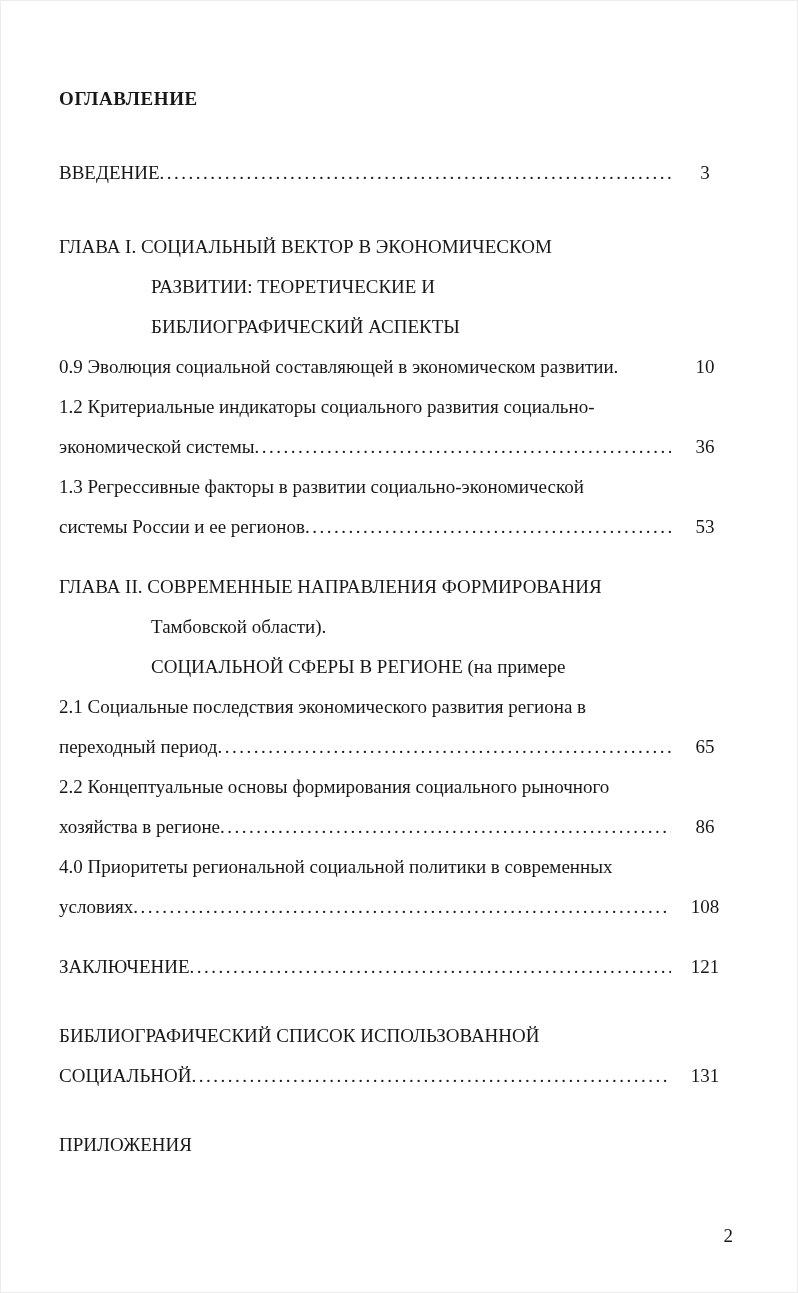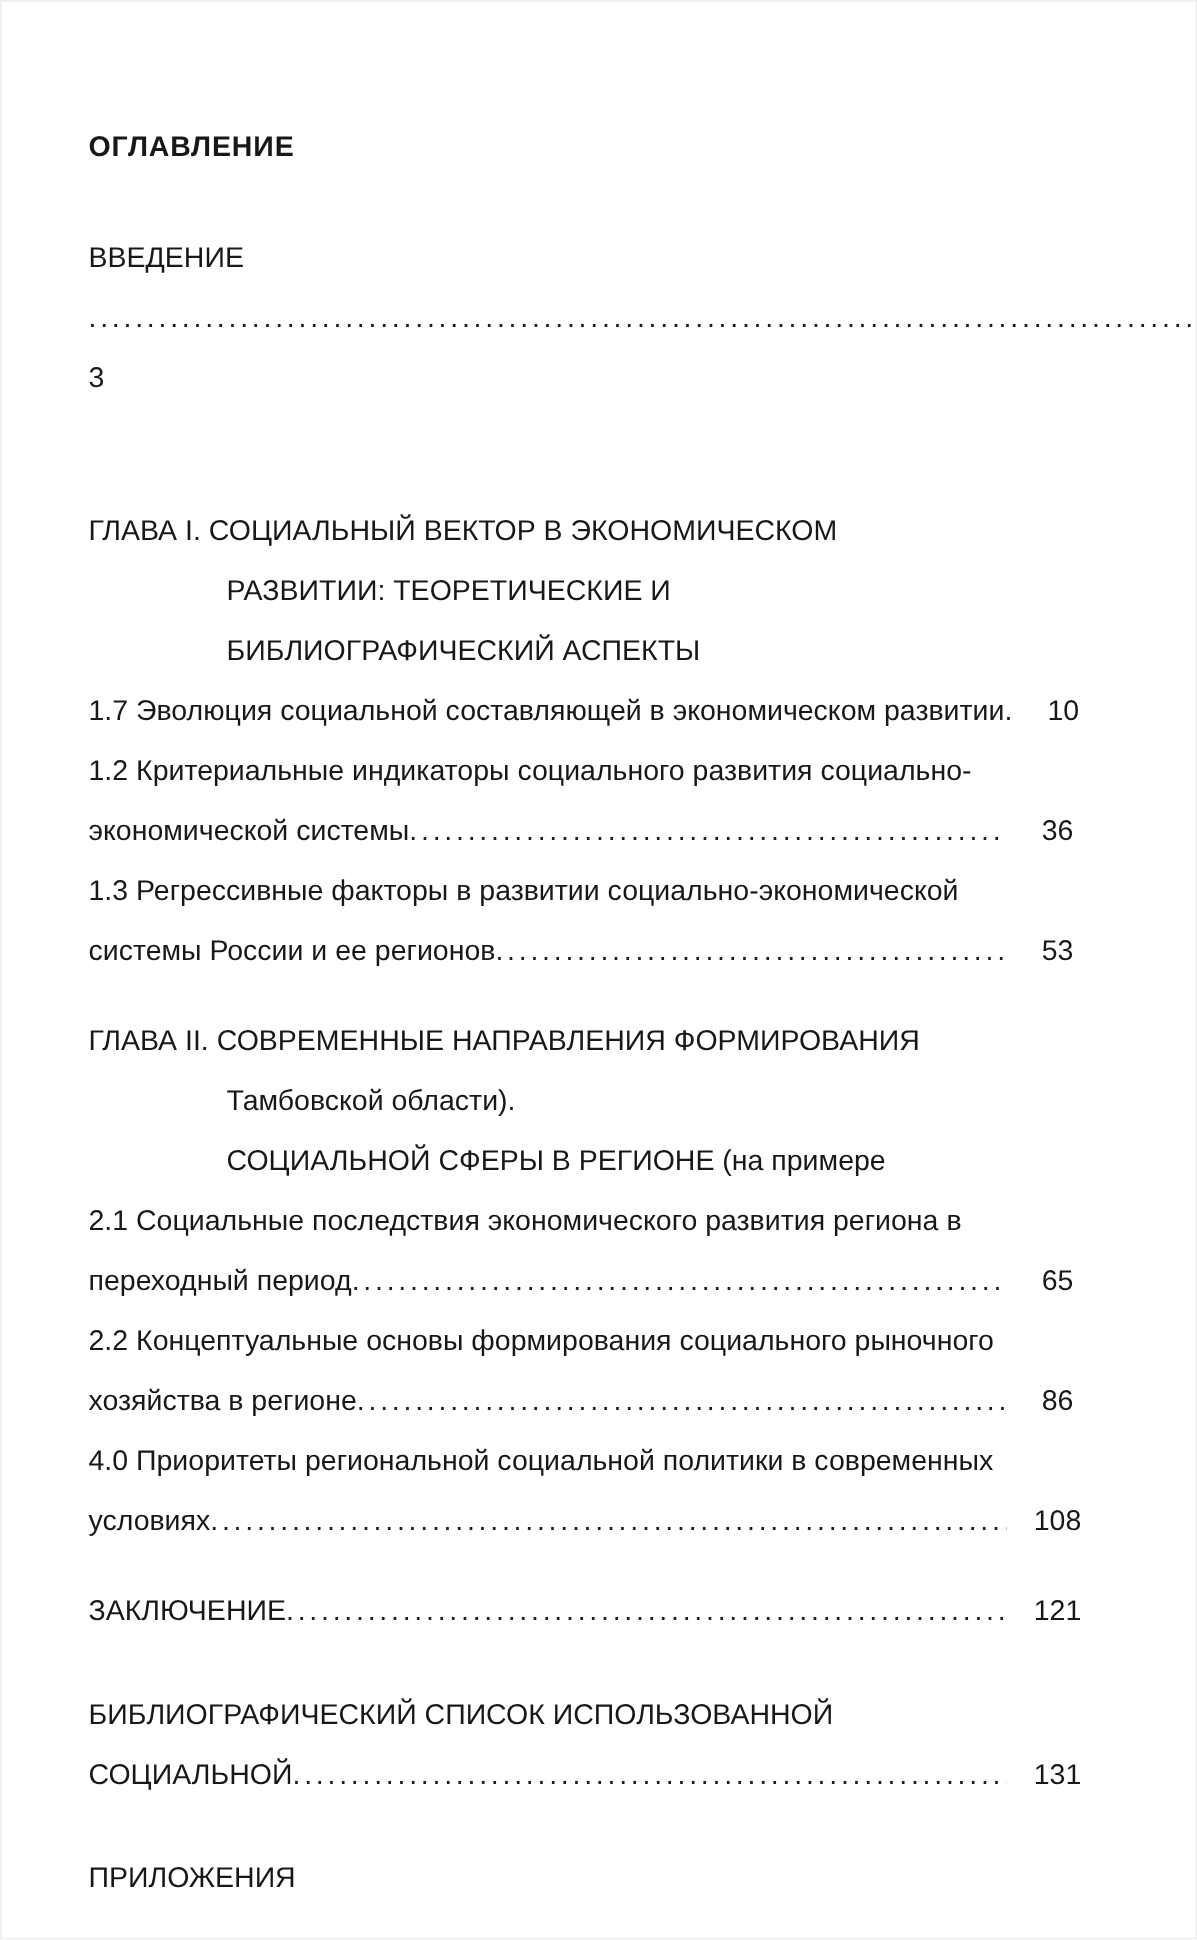--- a/index.html
+++ b/index.html
@@ -8,21 +8,21 @@
     background: #ffffff;
   }
   .page {
     position: relative;
     width: 798px;
     height: 1293px;
     box-sizing: border-box;
     background: #ffffff;
     border: 1px solid #ececec;
     padding: 78px 58px 0 58px;
-    font-family: Liberation Sans, sans-serif;
+    font-family: Liberation Serif, serif;
     color: #181818;
     overflow: hidden;
   }
   .row {
     display: flex;
     align-items: baseline;
     line-height: 40px;
     font-size: 19px;
     white-space: nowrap;
   }
@@ -41,21 +41,21 @@
   .row .pg {
     flex: 0 0 68px;
     text-align: center;
   }
   .row.title {
     font-weight: 700;
     letter-spacing: 0.6px;
     line-height: 40px;
   }
   .row.indent { padding-left: 92px; }
-  .gap-a { margin-top: 34px; flex-direction: column; }
+  .gap-a { margin-top: 34px; }
   .gap-b { margin-top: 20px; }
   .gap-c { margin-top: 29px; text-align: center; }
   .footer {
     margin-top: 56px;
     line-height: 30px;
     font-size: 19px;
     text-align: right;
     padding-right: 6px;
   }
 </style>
@@ -78,21 +78,21 @@
     <span class="txt">ГЛАВА I. СОЦИАЛЬНЫЙ ВЕКТОР В ЭКОНОМИЧЕСКОМ</span>
   </div>
   <div class="row indent">
     <span class="txt">РАЗВИТИИ: ТЕОРЕТИЧЕСКИЕ И</span>
   </div>
   <div class="row indent">
     <span class="txt">БИБЛИОГРАФИЧЕСКИЙ АСПЕКТЫ</span>
   </div>
 
   <div class="row">
-    <span class="txt">1.7 Эволюция социальной составляющей в экономическом развитии.</span>
+    <span class="txt">0.9 Эволюция социальной составляющей в экономическом развитии.</span>
     <span class="lead"></span>
     <span class="pg">10</span>
   </div>
 
   <div class="row">
     <span class="txt">1.2 Критериальные индикаторы социального развития социально-</span>
   </div>
   <div class="row dots">
     <span class="txt">экономической системы</span>
     <span class="lead"></span>

